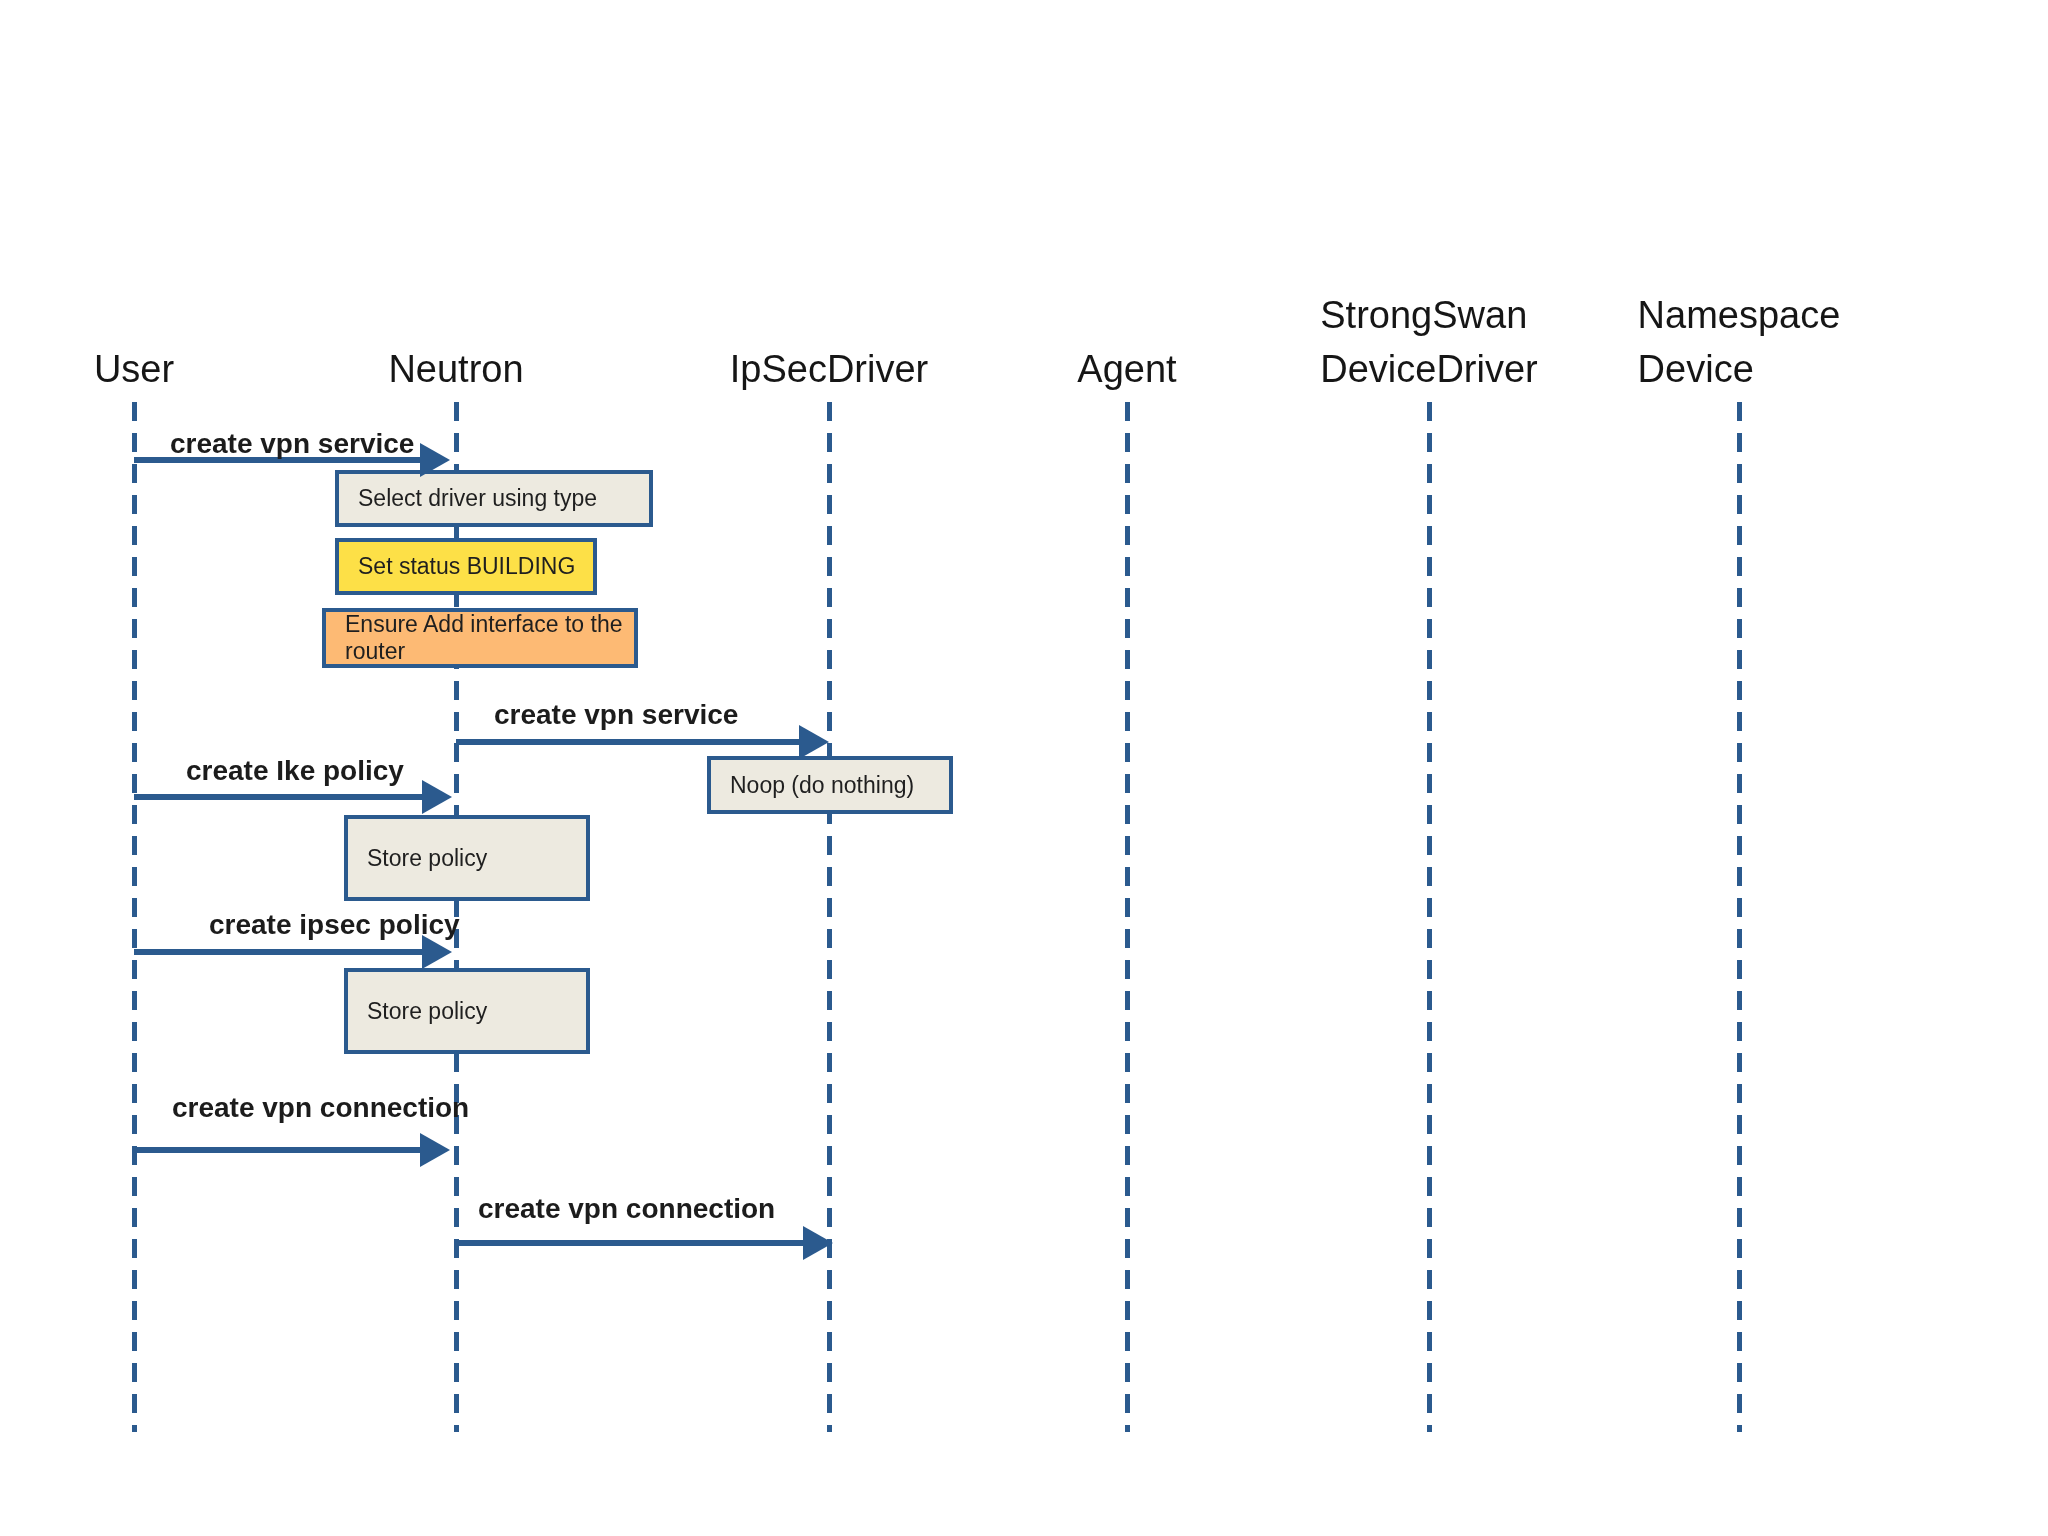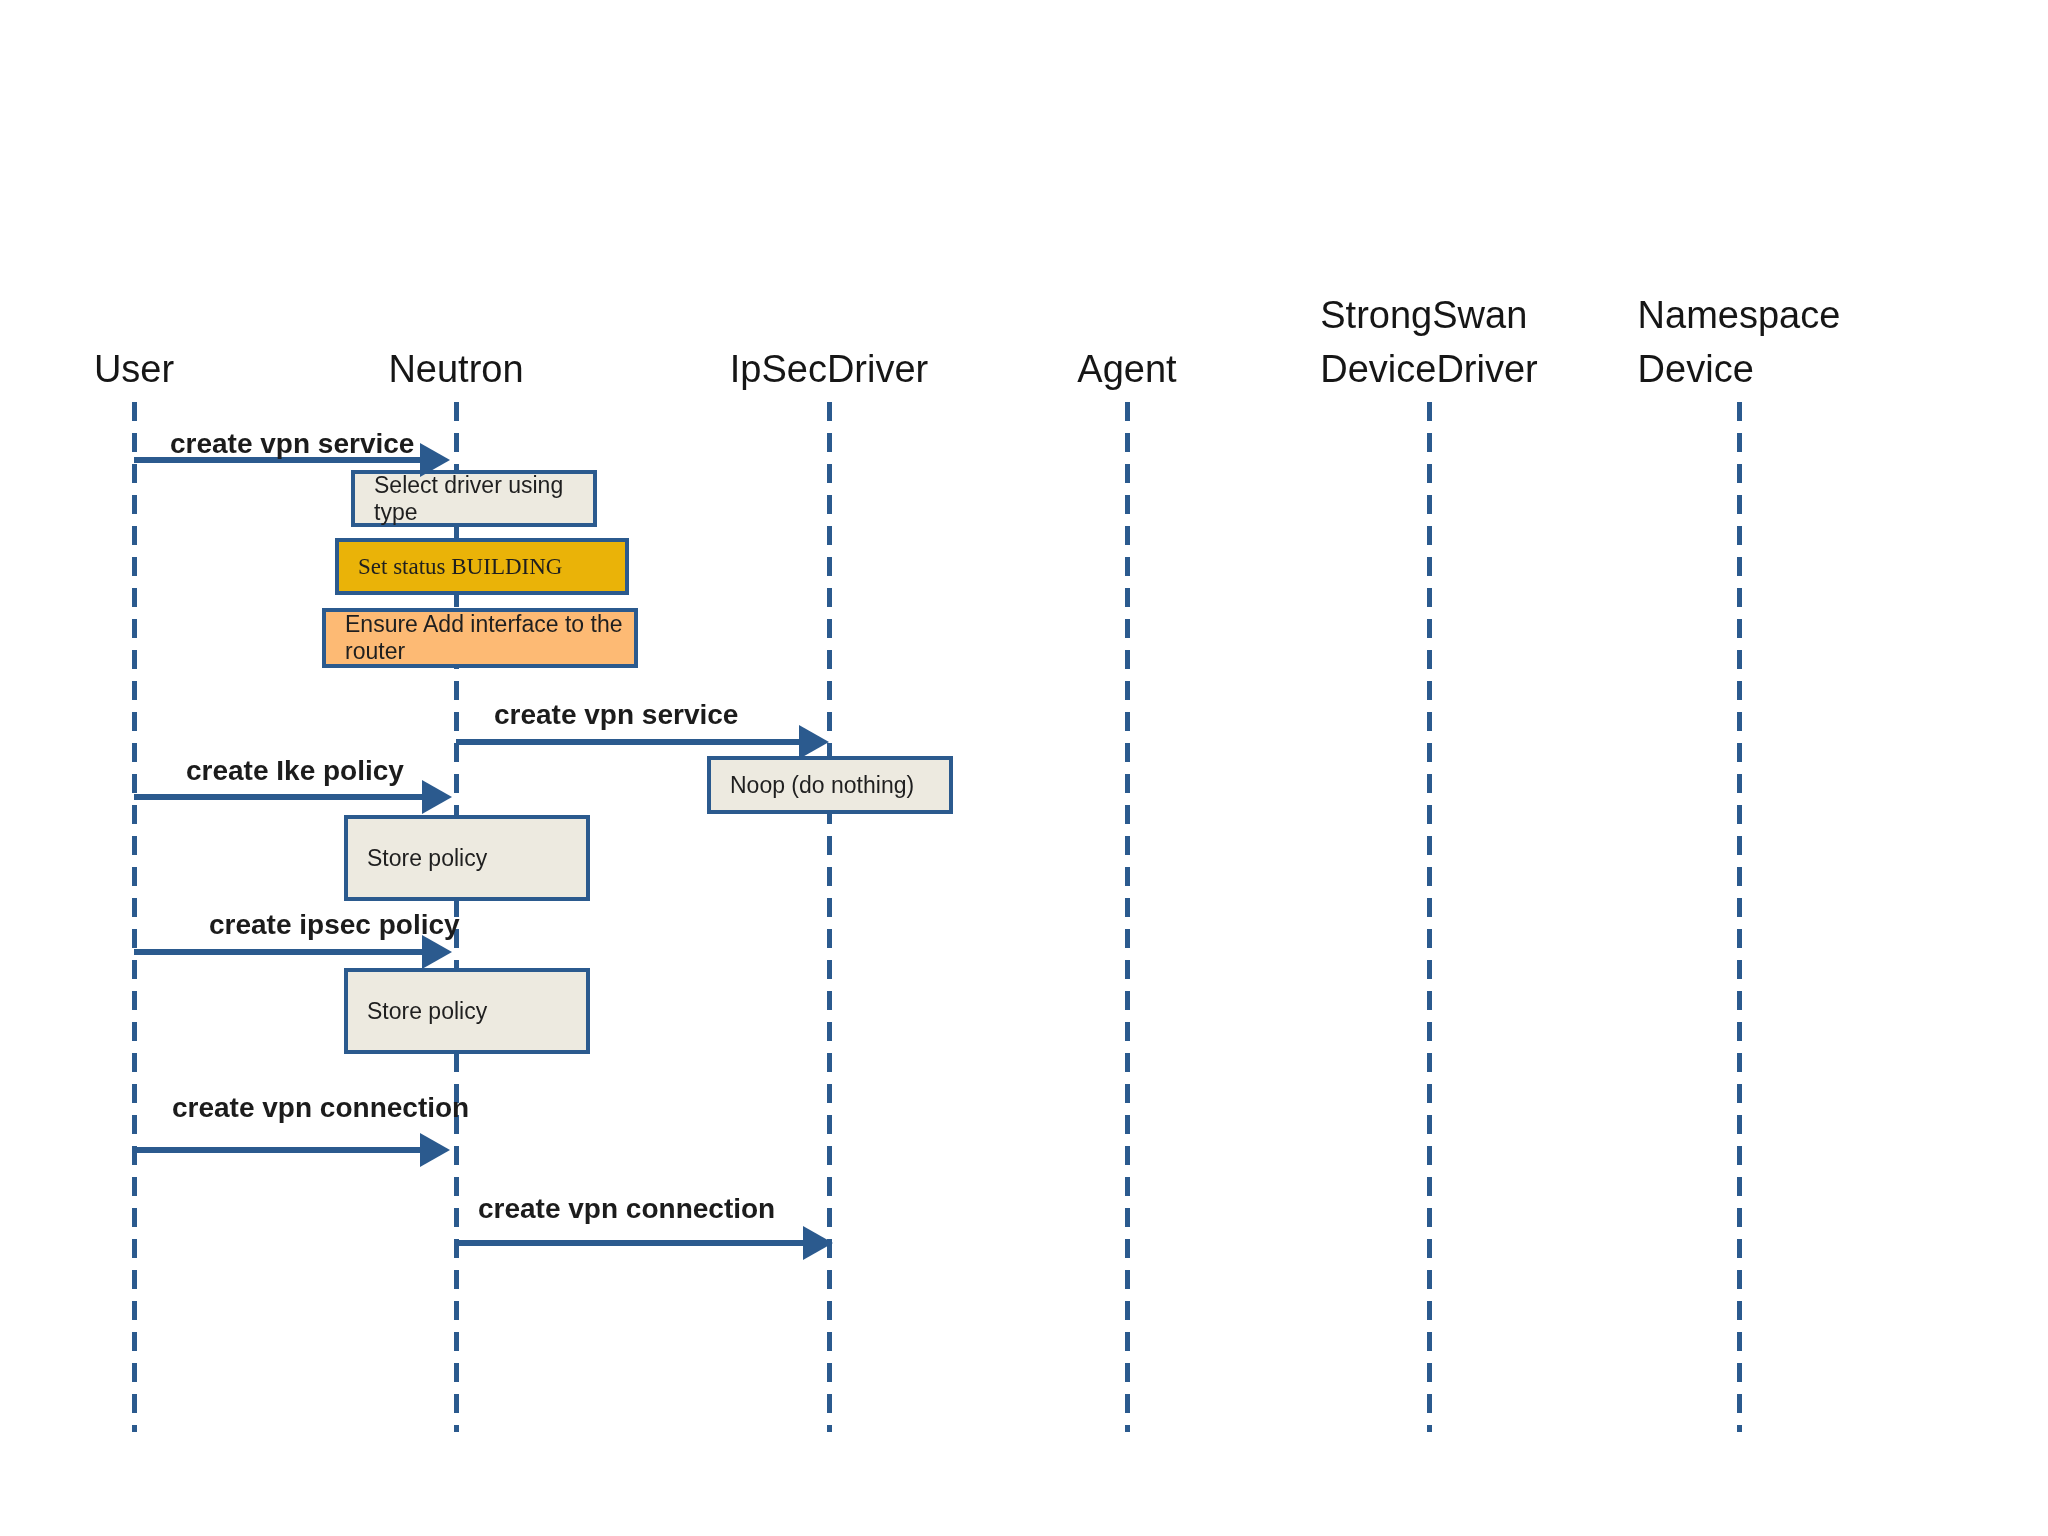--- a/index.html
+++ b/index.html
@@ -83,21 +83,21 @@
       <div class="msg-label" style="left: 186px; top: 755px;">create Ike policy</div>
       <div class="msg-shaft" style="left: 134px; top: 949px; width: 292px; background: rgb(43, 90, 142);"></div>
       <div class="msg-head" style="left: 422px; top: 935px; border-left: 30px solid rgb(43, 90, 142);"></div>
       <div class="msg-label" style="left: 186px; top: 909px; margin-left: 23px;">create ipsec policy</div>
       <div class="msg-shaft" style="left: 137px; top: 1147px; width: 287px; background: rgb(43, 90, 142);"></div>
       <div class="msg-head" style="left: 420px; top: 1133px; border-left: 30px solid rgb(43, 90, 142);"></div>
       <div class="msg-label" style="left: 172px; top: 1092px;">create vpn connection</div>
       <div class="msg-shaft" style="left: 458px; top: 1240px; width: 349px; background: rgb(43, 90, 142);"></div>
       <div class="msg-head" style="left: 803px; top: 1226px; border-left: 30px solid rgb(43, 90, 142);"></div>
       <div class="msg-label" style="left: 478px; top: 1193px;">create vpn connection</div>
-      <div class="action-box" style="left: 335px; top: 470px; width: 246px; height: 57px; background: rgb(237, 234, 224); border: 4px solid rgb(43, 90, 142); margin-left: 16px;">Select driver using type</div>
-      <div class="action-box" style="left: 335px; top: 538px; width: 294px; height: 57px; background: #eab308; border: 4px solid rgb(43, 90, 142); font-family: Liberation Serif, serif;">Set status BUILDING</div>
+      <div class="action-box" style="left: 335px; top: 470px; width: 318px; height: 57px; background: rgb(237, 234, 224); border: 4px solid rgb(43, 90, 142);">Select driver using type</div>
+      <div class="action-box" style="left: 335px; top: 538px; width: 262px; height: 57px; background: #fde047; border: 4px solid rgb(43, 90, 142);">Set status BUILDING</div>
       <div class="action-box" style="left: 322px; top: 608px; width: 316px; height: 60px; background: #fdba74; border: 4px solid rgb(43, 90, 142);">Ensure Add interface to the router</div>
       <div class="action-box" style="left: 707px; top: 756px; width: 246px; height: 58px; background: rgb(237, 234, 224); border: 4px solid rgb(43, 90, 142);">Noop (do nothing)</div>
       <div class="action-box" style="left: 344px; top: 815px; width: 246px; height: 86px; background: rgb(237, 234, 224); border: 4px solid rgb(43, 90, 142);">Store policy</div>
       <div class="action-box" style="left: 344px; top: 968px; width: 246px; height: 86px; background: rgb(237, 234, 224); border: 4px solid rgb(43, 90, 142);">Store policy</div>
     </div>
 
 </div>
 
 </body></html>

